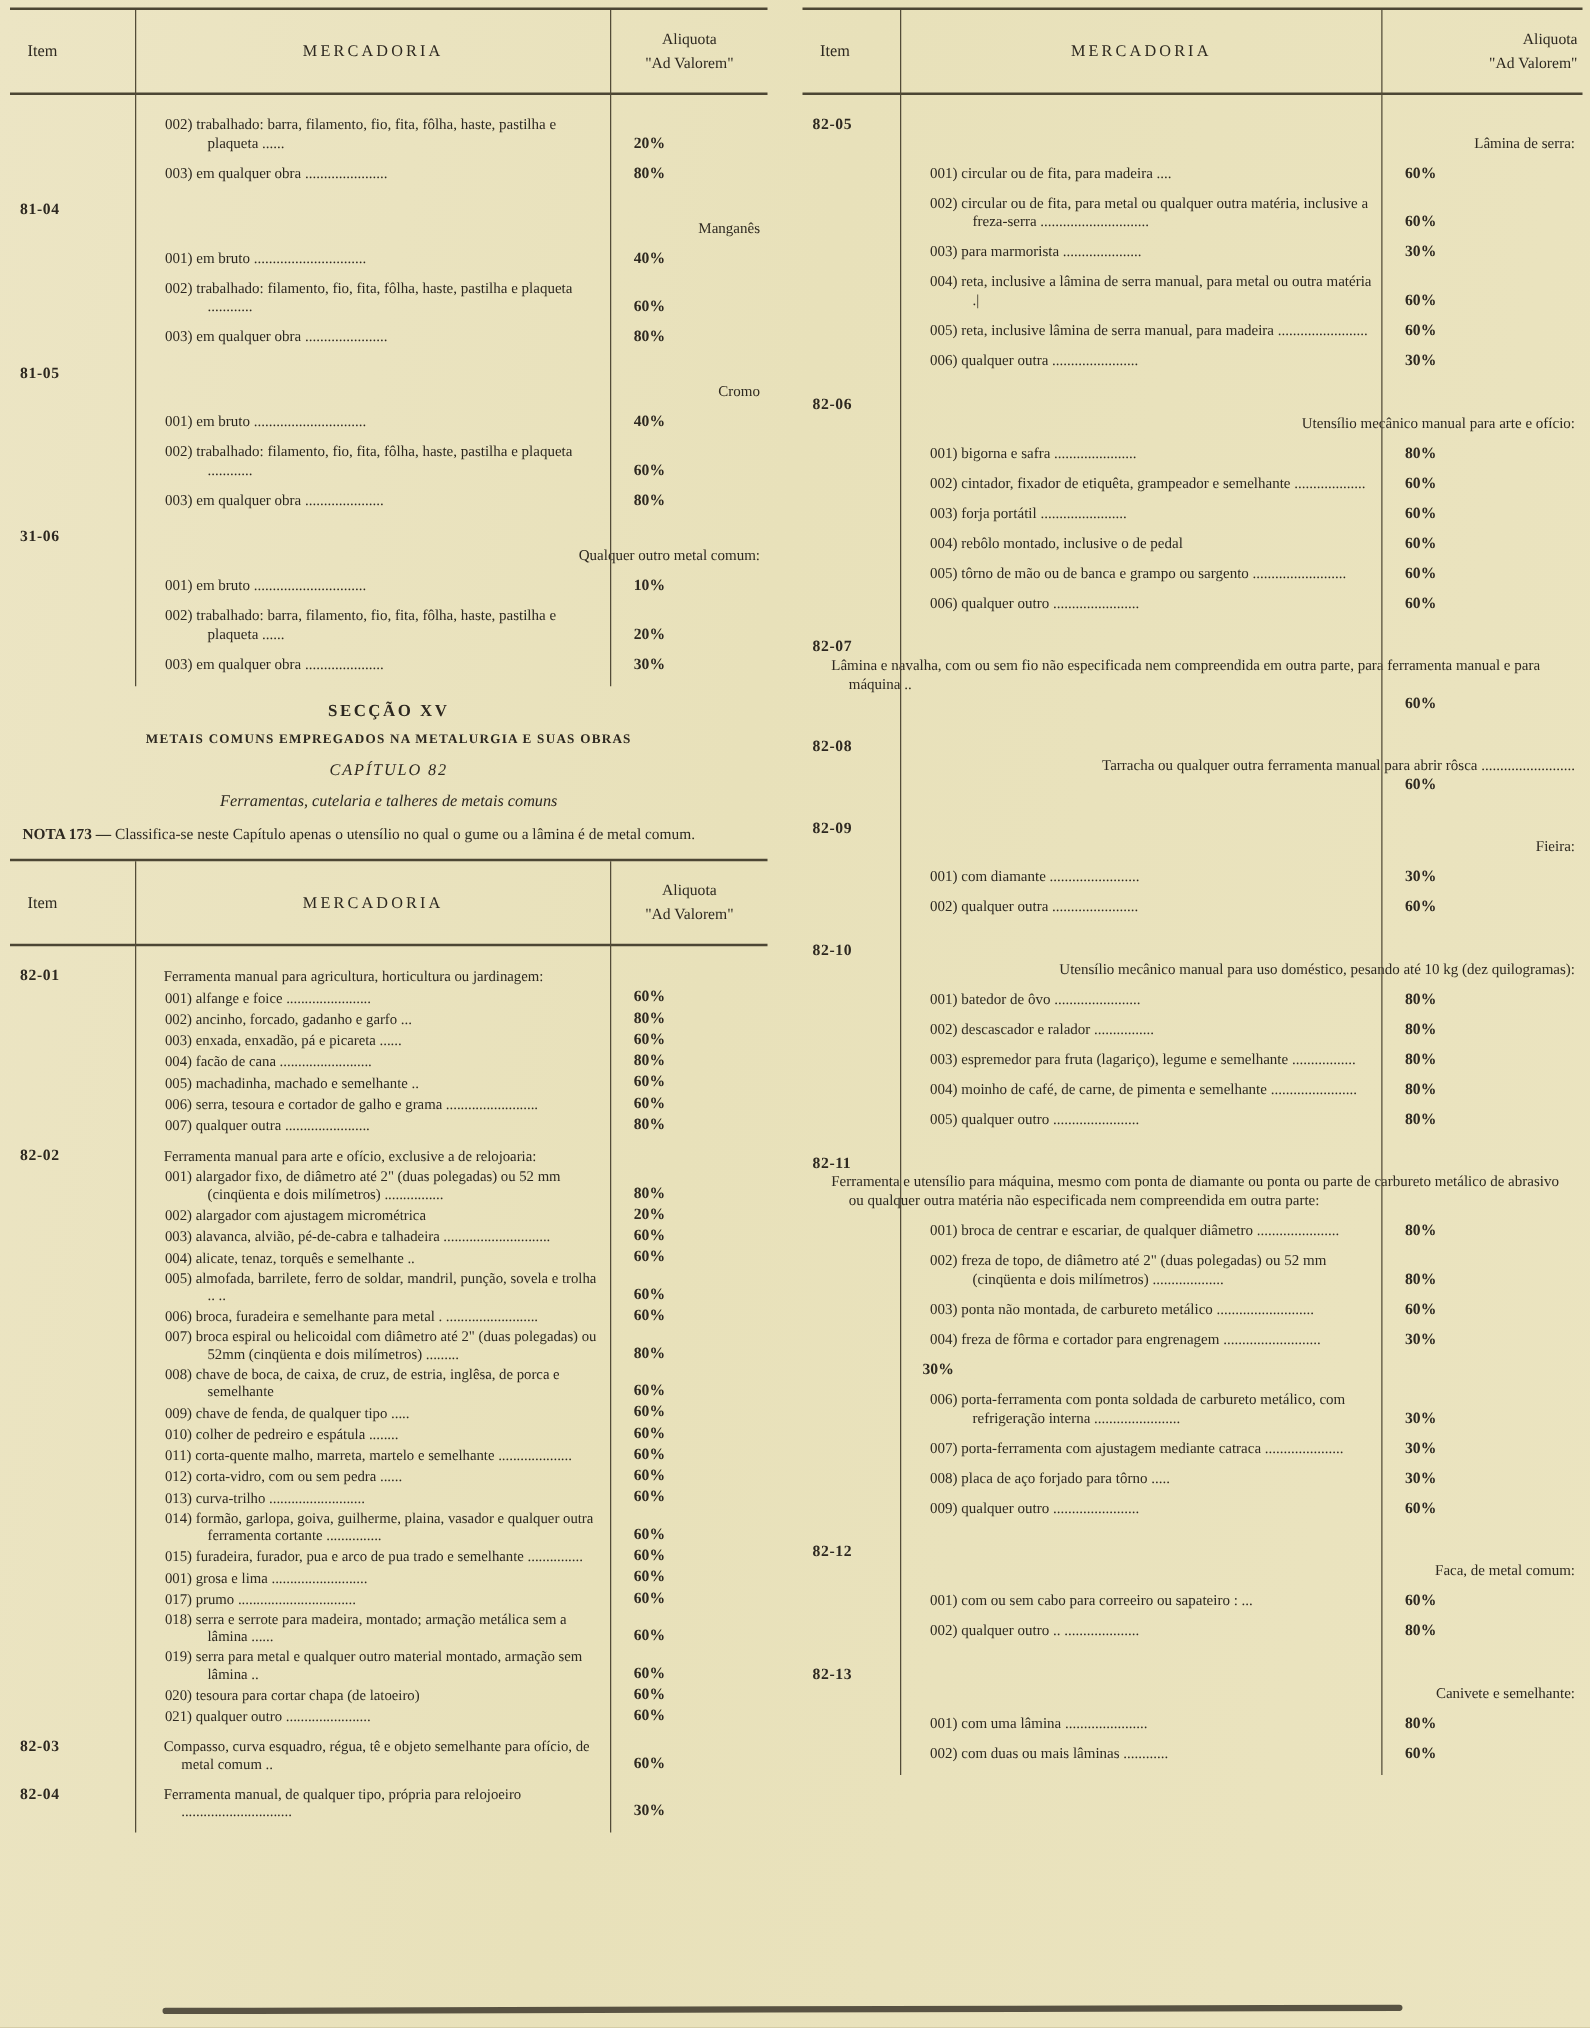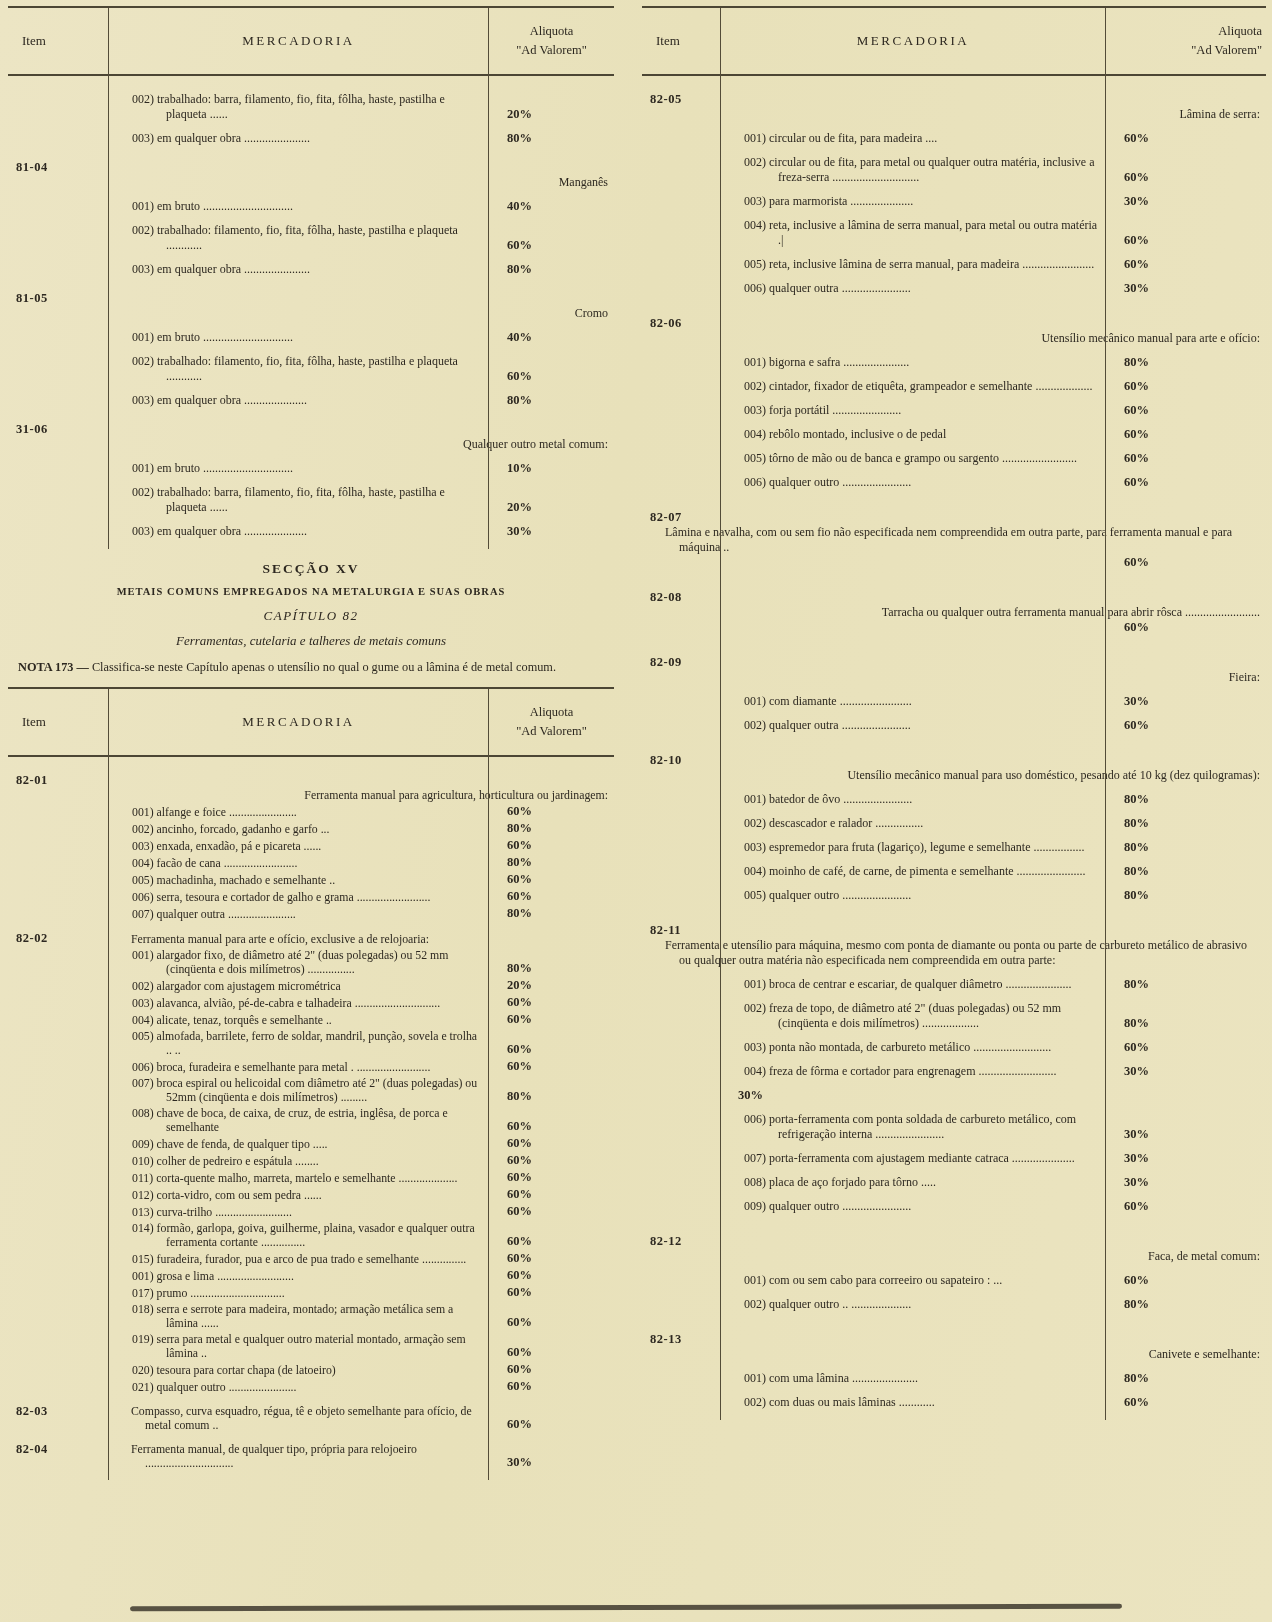--- a/index.html
+++ b/index.html
@@ -35,21 +35,21 @@
   .sub   .c-desc { padding-left:58px; text-indent:-34px; }
   .c-rate { width:var(--ratew); flex:none; font-weight:700; font-size:12.5px;
             text-align:left; padding-left:18px; line-height:15px; }
 
   #left-t1-body .row { margin-top:9px; }
   #left-t1-body .row.title { margin-top:14px;flex-direction:column; }
   #left-t1-body .row:first-child { margin-top:0; }
 
   #left-t2-body .row { margin-top:2px; }
   #left-t2-body .row.title { margin-top:10px; }
-  #left-t2-body .row:first-child { margin-top:0;flex-direction:column; }
+  #left-t2-body .row:first-child { margin-top:0; }
   #left-t2-body .c-desc { line-height:14px; font-size:11.8px; }
 
   #right-body .row { margin-top:9px; }
   #right-body .row.title { margin-top:20px;flex-direction:column; }
   #right-body .row:first-child { margin-top:0; }
 
   .section { padding:12px 10px 12px; }
   .sec-title { text-align:center; font-weight:700; font-size:13.5px; letter-spacing:2px; margin-bottom:9px; }
   .sec-sub   { text-align:center; font-size:10.5px; font-weight:700; letter-spacing:1px; margin-bottom:11px; }
   .sec-cap   { text-align:center; font-style:italic; font-size:13px; letter-spacing:1.5px; margin-bottom:9px; }

